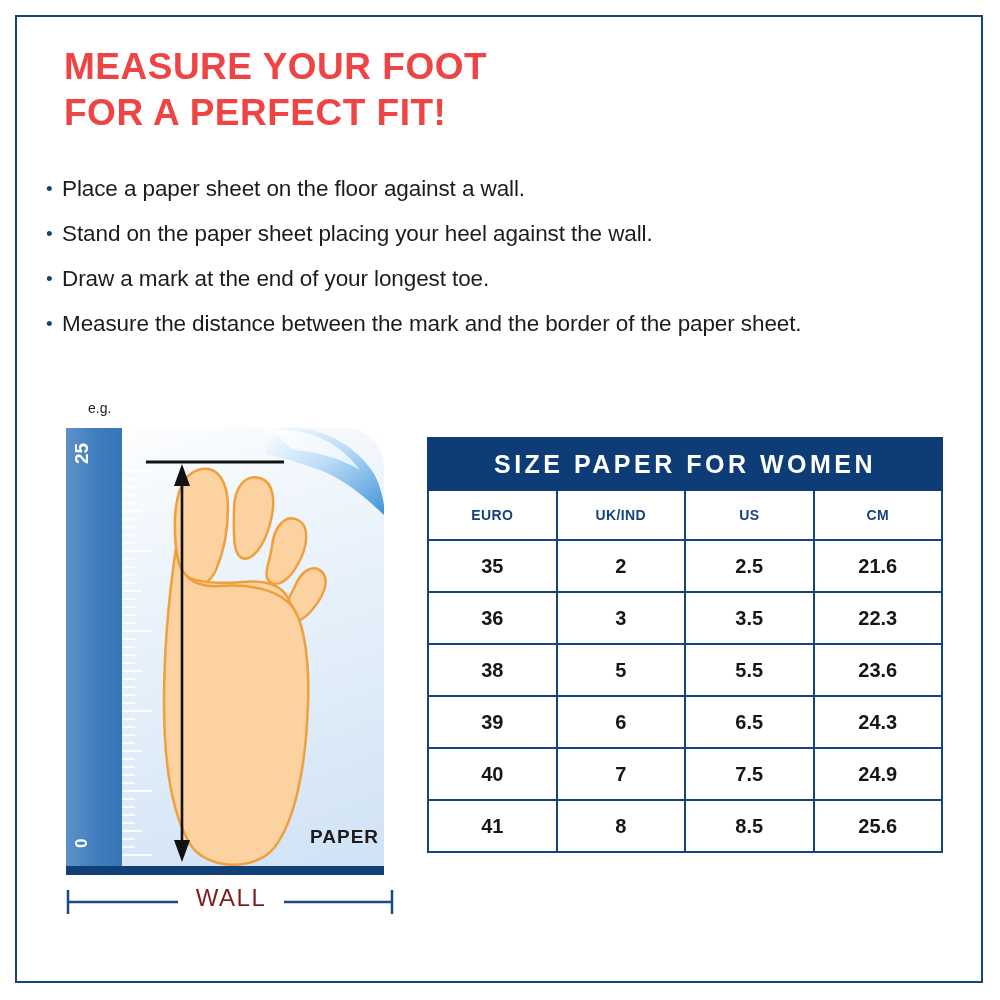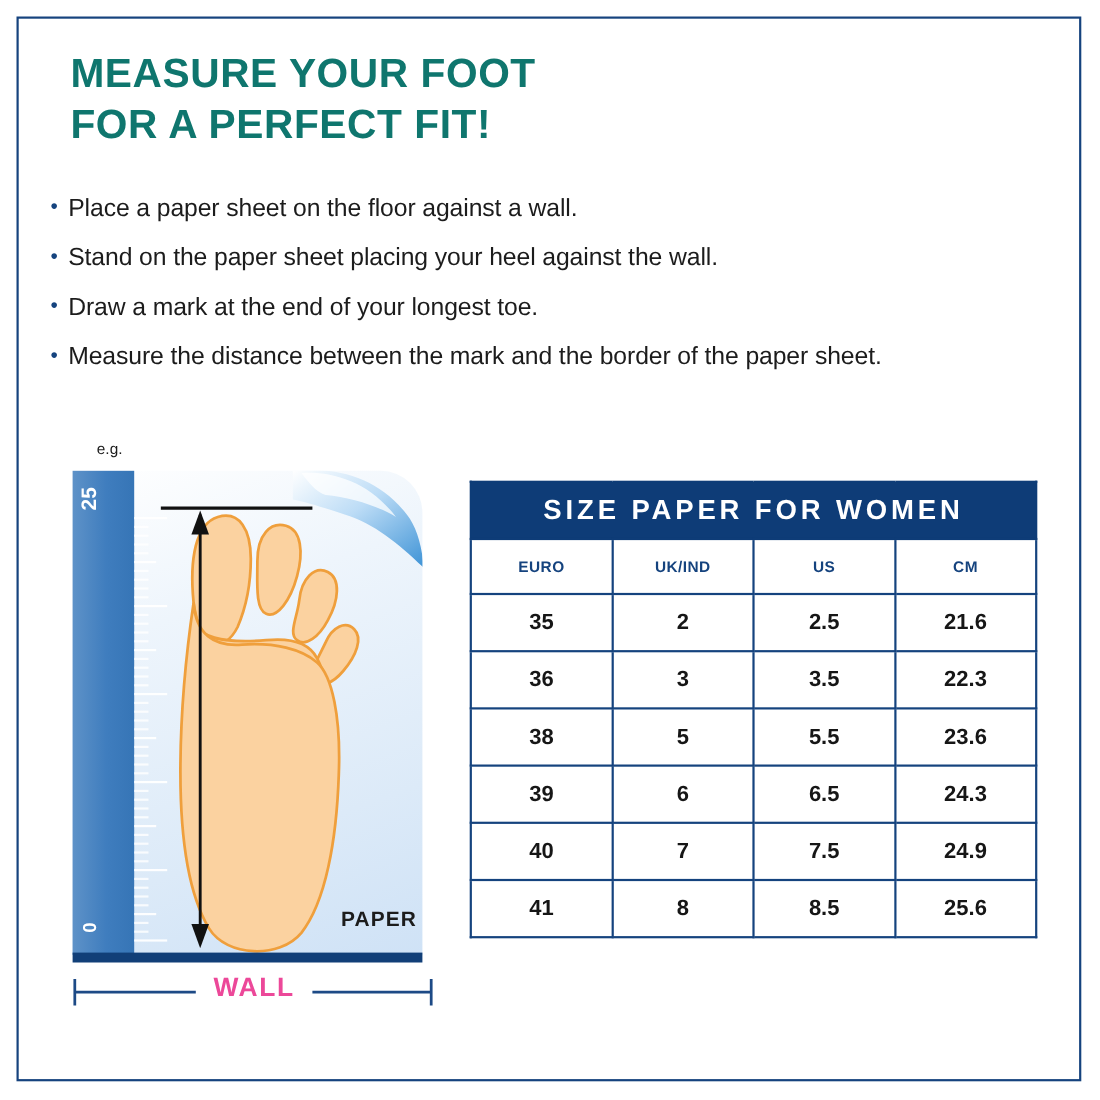--- a/index.html
+++ b/index.html
@@ -39,21 +39,21 @@
   #headline {
     position: absolute;
     left: 64px;
     top: 44px;
     width: 600px;
   }
   #headline .line {
     font-size: 37px;
     font-weight: bold;
     letter-spacing: 0.5px;
-    color: #0f766e;
+    color: #ef4444;
     line-height: 46px;
     white-space: nowrap;
   }
 
   
   #logo {
     position: absolute;
     right: 46px;
     top: 42px;
     width: 240px;
@@ -224,22 +224,22 @@
     width: 330px;
     height: 34px;
   }
   #wall-label {
     position: absolute;
     left: 0px;
     top: 484px;
     width: 330px;
     text-align: center;
     font-size: 24px;
-    font-weight: bold;
-    color: #ec4899;
+    font-weight: normal;
+    color: #7f1d1d;
     letter-spacing: 1.5px;
   }
 
   
   #size-table {
     position: absolute;
     left: 427px;
     top: 437px;
     width: 516px;
     border-collapse: collapse;

